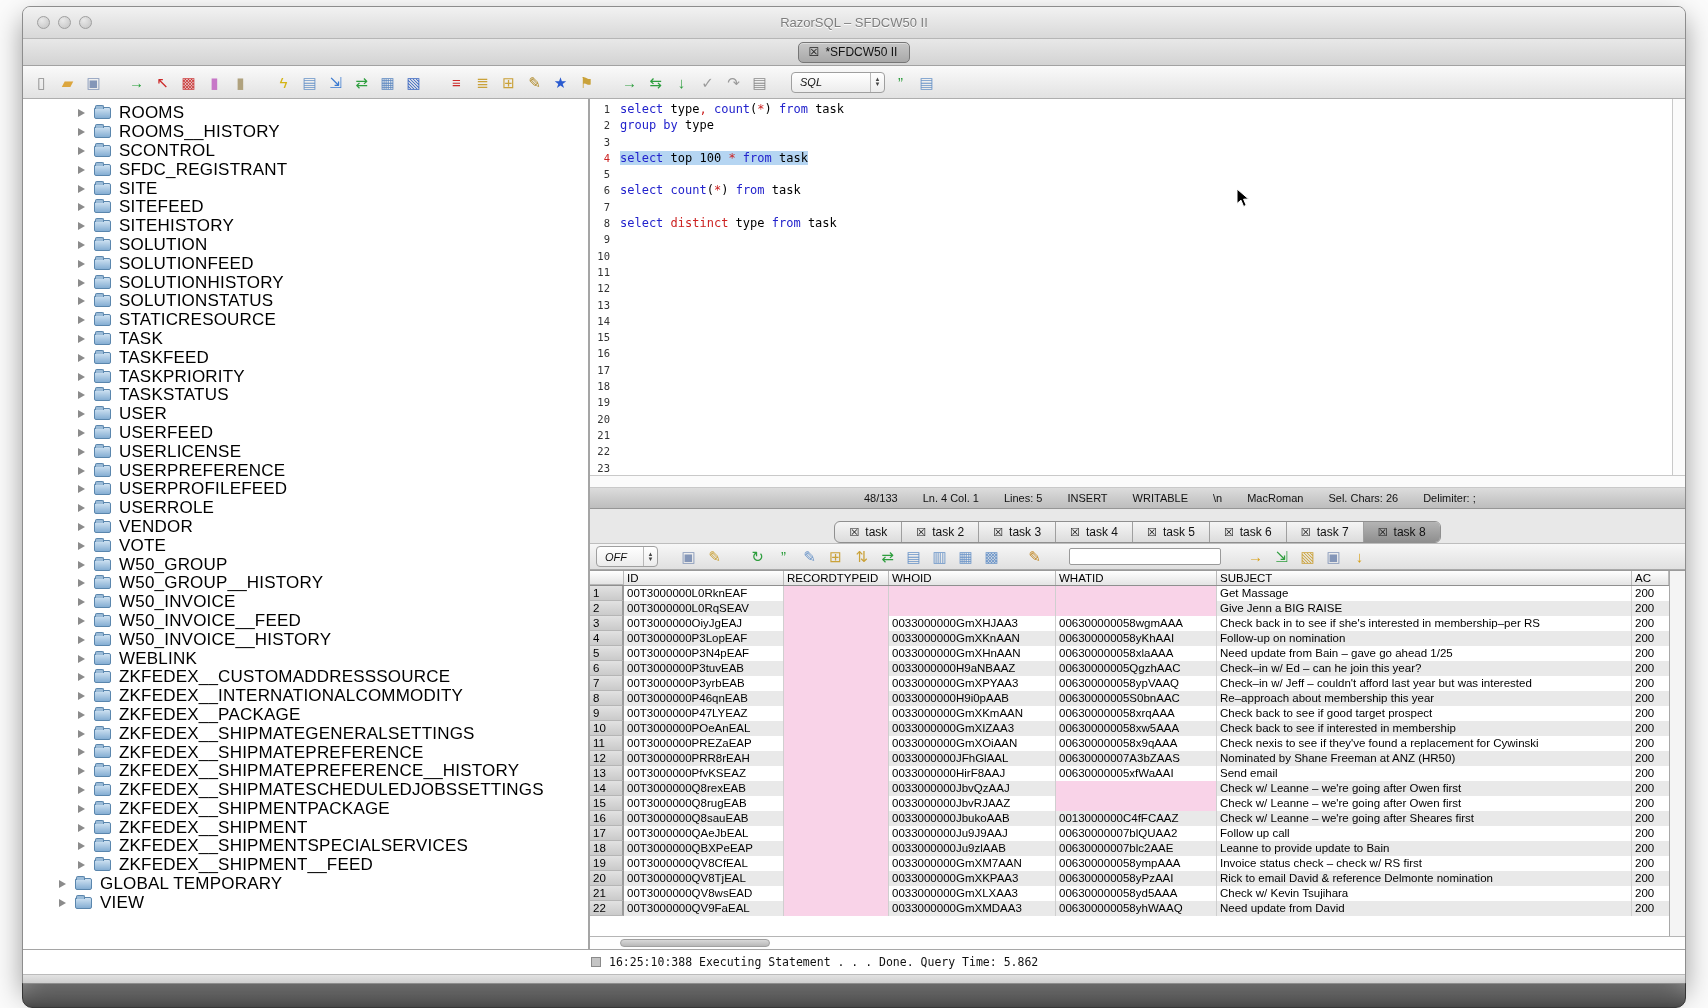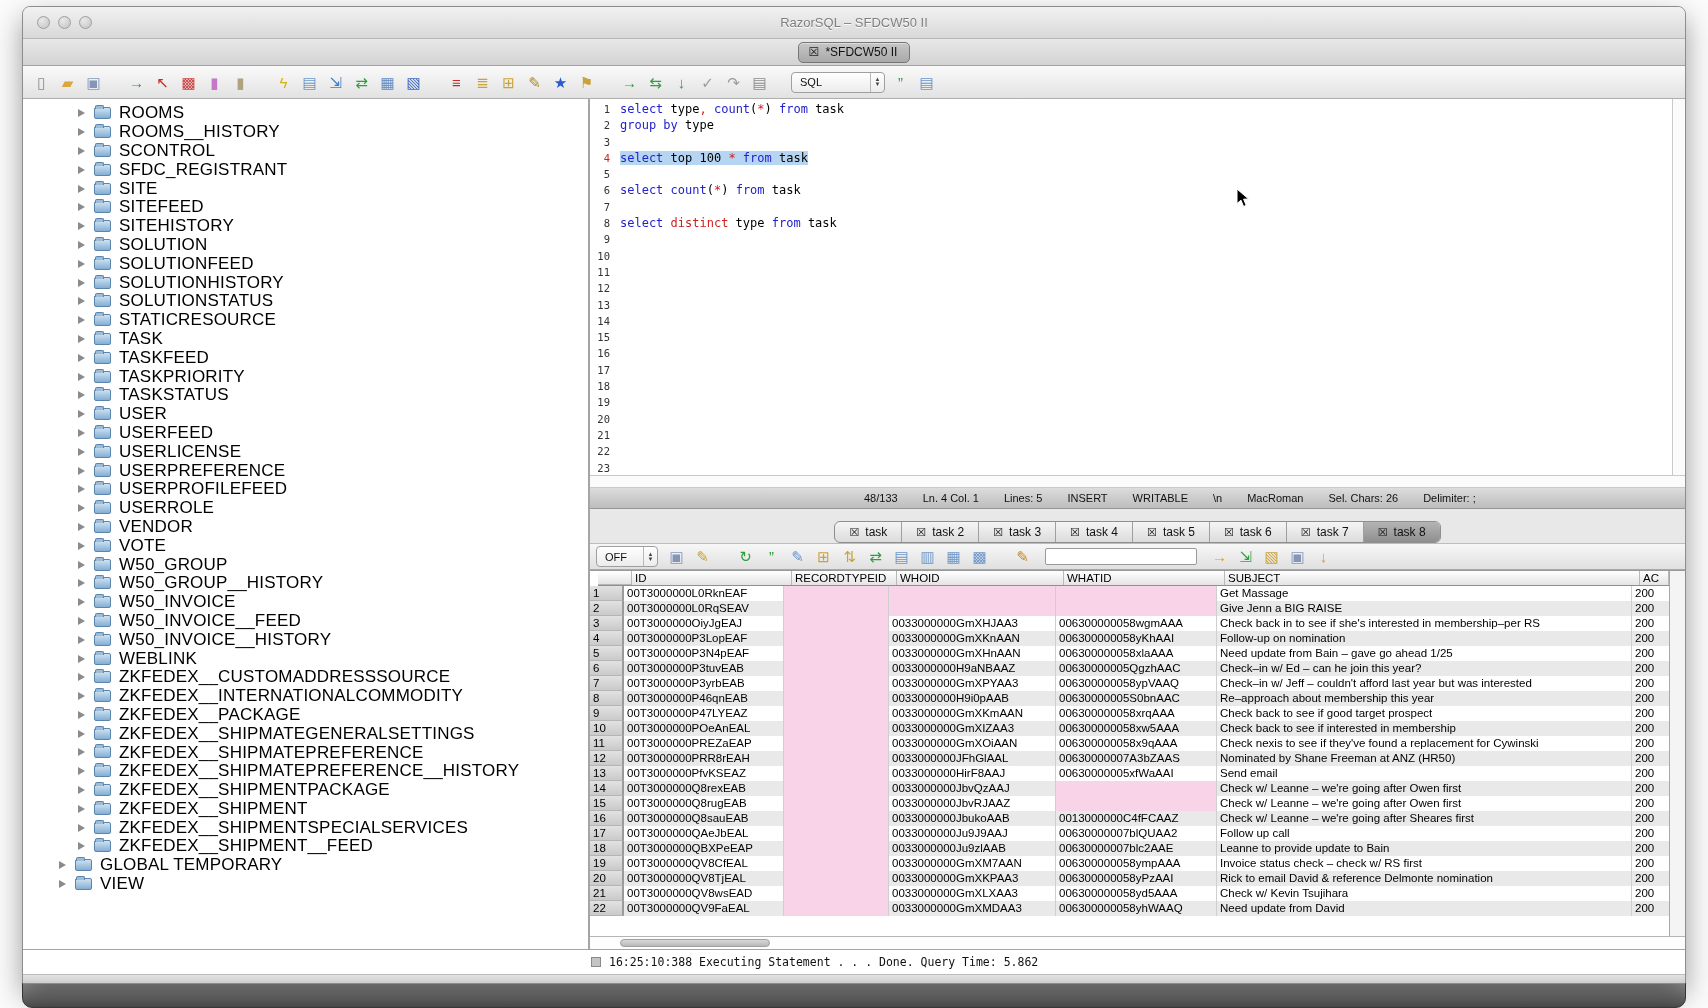--- a/index.html
+++ b/index.html
@@ -31,21 +31,21 @@
      font-size:12px; color:#111; box-shadow:inset 0 1px 0 rgba(255,255,255,.4); }
   .doctab .x { font-size:12px; color:#222; }
 
   
   .main-toolbar { height:33px; flex:none; display:flex; align-items:center; gap:5px;
      padding:0 8px; background:linear-gradient(#fafafa,#e2e2e2); border-bottom:1px solid #aeaeae; }
   .tbicon { width:21px; height:21px; display:flex; align-items:center; justify-content:center;
      font-size:15px; line-height:1; cursor:default; }
   .tb-gap { width:12px; height:1px; }
   .combo { height:21px; background:linear-gradient(#fff,#ececec); border:1px solid #9f9f9f;
-     border-radius:4px; display:flex; align-items:center; font-size:11px; color:#111; }
+     border-radius:4px; display:flex; align-items:center; font-size:11px; color:#111;font-style:italic; }
   .combo .cval { flex:1; padding:0 8px; }
   .combo .stepper { width:14px; height:100%; border-left:1px solid #b8b8b8; display:flex;
      flex-direction:column; align-items:center; justify-content:center; font-size:6px; color:#444; line-height:5px; }
   .combo-sql { width:94px; margin-left:16px; }
   .combo-off { width:62px; }
 
   
   .content { flex:1; display:flex; min-height:0; background:#fff; }
 
   .sidebar { width:567px; flex:none; border-right:2px solid #a5a5a5; background:#fff;
@@ -85,31 +85,31 @@
   .task-tabs { height:25px; flex:none; display:flex; justify-content:center; align-items:flex-end; }
   .ttabs-group { display:flex; border:1px solid #8f8f8f; border-radius:6px; overflow:hidden;
      background:linear-gradient(#f5f5f5,#dcdcdc); }
   .ttab { display:flex; align-items:center; gap:6px; padding:3px 14px; font-size:12px; color:#111;
      border-right:1px solid #9f9f9f; cursor:default; }
   .ttab:last-child { border-right:none; }
   .ttab.active { background:linear-gradient(#b4b4b4,#8f8f8f); }
   .ttab .x { font-size:11px; }
 
   
-  .results-toolbar { height:27px; flex:none; display:flex; align-items:center; gap:8px; padding:0 6px;
+  .results-toolbar { height:27px; flex:none; display:flex; align-items:center; gap:20px; padding:0 6px;
      background:linear-gradient(#f7f7f7,#e0e0e0); border-top:1px solid #bdbdbd; border-bottom:1px solid #a8a8a8; }
   .rt-input { width:152px; height:17px; border:1px solid #9a9a9a; border-radius:2px; background:#fff;
      font-size:11px; padding:0 4px; margin:0 4px; }
 
   
   .table-zone { flex:1; min-height:0; display:flex; flex-direction:column; background:#fff; border-top:1px solid #9a9a9a; }
   .tbl-scrollrow { flex:1; min-height:0; display:flex; }
   .tbl { flex:1; min-width:0; overflow:hidden; }
   .trow { display:flex; height:15px; font-size:11.5px; color:#000; }
-  .trow.head { background:linear-gradient(#ffffff,#e4e4e4); border-bottom:1px solid #8f8f8f;margin-left:8px; }
+  .trow.head { background:linear-gradient(#ffffff,#e4e4e4); border-bottom:1px solid #8f8f8f; }
   .trow.even { background:#e9e9e9; }
   .tc { flex:none; padding:0 3px; white-space:nowrap; overflow:hidden; border-right:1px solid #cfcfcf; line-height:15px; }
   .trow.head .tc { border-right:1px solid #b9b9b9; color:#000; }
   .tc.c-num { width:34px; background:linear-gradient(#e2e2e2,#cacaca); border-right:2px solid #9a9a9a; border-bottom:1px solid #b5b5b5; }
   .trow.head .tc.c-num { background:linear-gradient(#ffffff,#e4e4e4); }
   .tc.c-id { width:160px; } .tc.c-rtid { width:105px; } .tc.c-who { width:167px; }
   .tc.c-what { width:161px; } .tc.c-subj { width:415px; } .tc.c-ac { flex:1; border-right:none; }
   .tc.nullv { background:#f9d3e8; }
   .tbl-vscroll { width:16px; flex:none; border-left:1px solid #a8a8a8; background:#f4f4f4; }
   .tbl-hscroll { height:13px; flex:none; border-top:1px solid #b5b5b5; background:#fdfdfd; position:relative; }
@@ -375,20 +375,25 @@
             <span class="tree-label">ZKFEDEX__SHIPMATEPREFERENCE</span>
           </div>
           <div class="tree-row lv2">
             <span class="tri"></span>
             <span class="folder"></span>
             <span class="tree-label">ZKFEDEX__SHIPMATEPREFERENCE__HISTORY</span>
           </div>
           <div class="tree-row lv2">
             <span class="tri"></span>
             <span class="folder"></span>
+            <span class="tree-label">ZKFEDEX__SHIPMATESCHEDULEDJOBSSETTINGS</span>
+          </div>
+          <div class="tree-row lv2">
+            <span class="tri"></span>
+            <span class="folder"></span>
             <span class="tree-label">ZKFEDEX__SHIPMENTPACKAGE</span>
           </div>
           <div class="tree-row lv2">
             <span class="tri"></span>
             <span class="folder"></span>
             <span class="tree-label">ZKFEDEX__SHIPMENT</span>
           </div>
           <div class="tree-row lv2">
             <span class="tri"></span>
             <span class="folder"></span>

